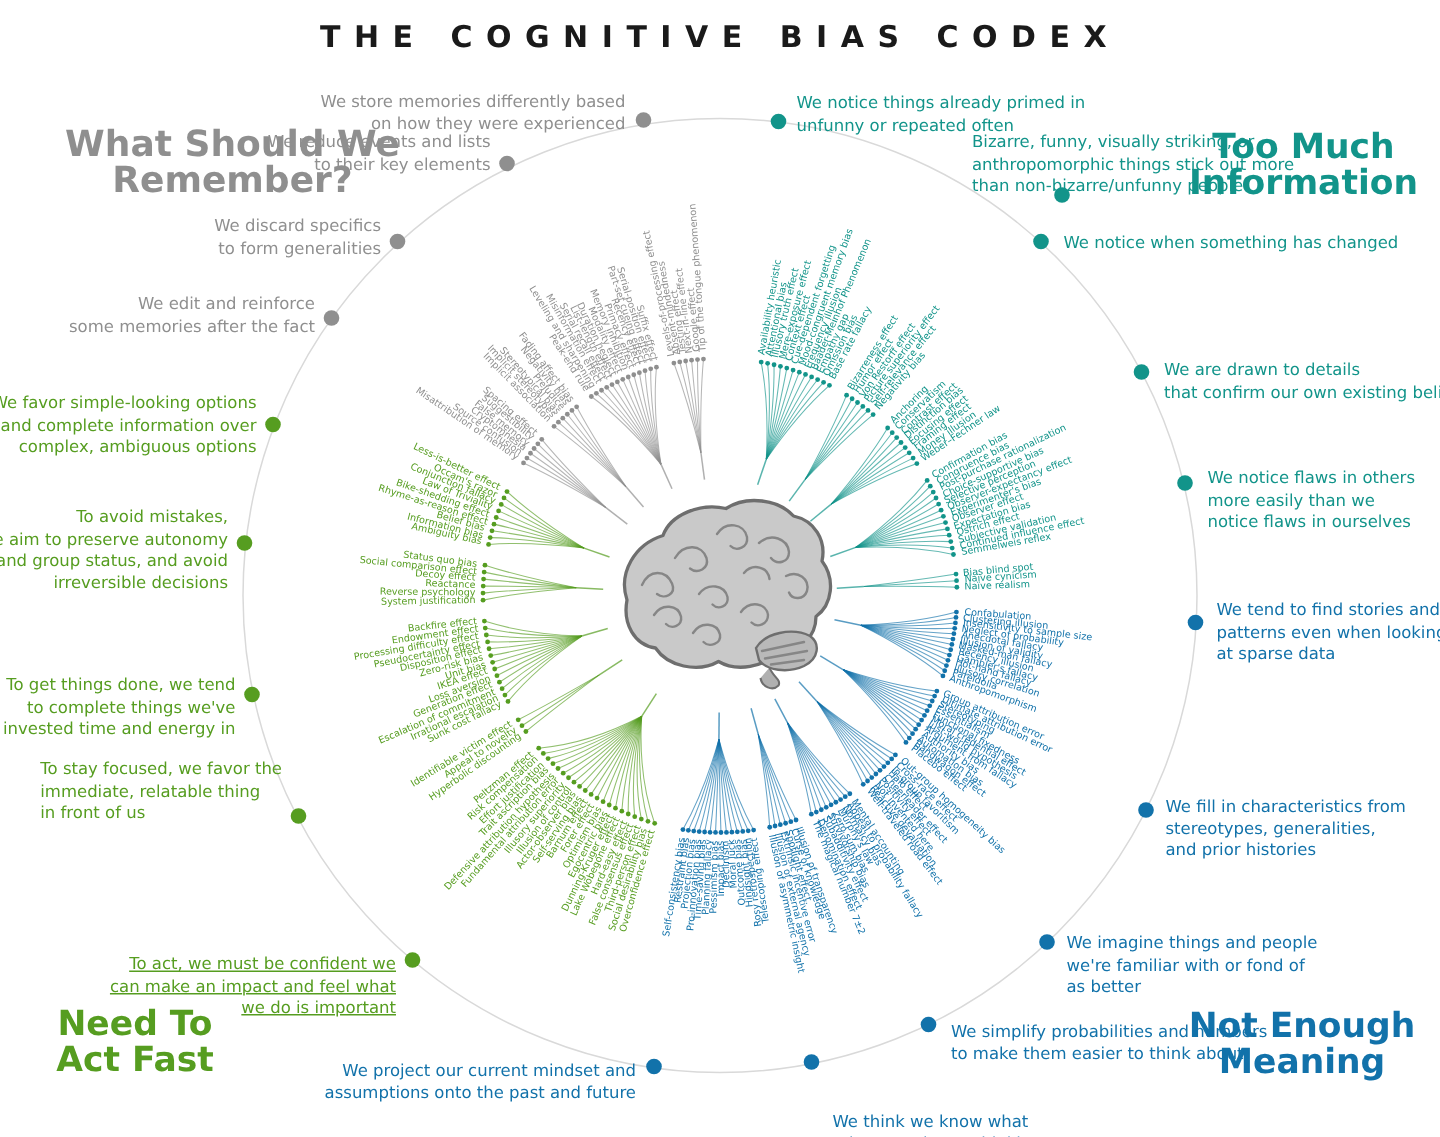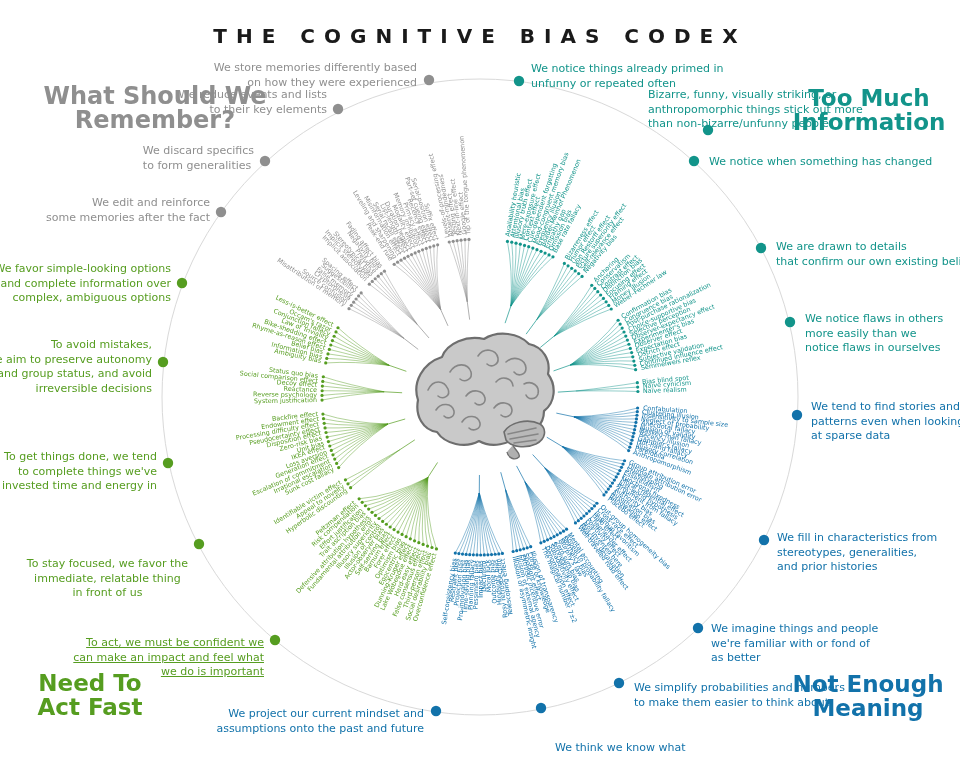--- a/index.html
+++ b/index.html
@@ -1,18 +1,18 @@
 <!DOCTYPE html>
 <html><head>
 <meta charset="utf-8">
 <style>
   html,body{margin:0;padding:0;background:#ffffff;}
   #canvas{position:relative;width:960px;height:758px;overflow:hidden;background:#fff;
           font-family:"DejaVu Sans","Liberation Sans",sans-serif;}
-  #page-title{position:absolute;left:0;right:0;top:12px;margin:12px;text-align:center;
+  #page-title{position:absolute;left:0;right:0;top:12px;margin:0;text-align:center;
           font-size:20px;font-weight:bold;letter-spacing:9px;color:#1a1a1a;}
   svg{position:absolute;left:0;top:0;}
   .quad-heading{position:absolute;text-align:center;font-weight:bold;line-height:24px;}
   .cat{position:absolute;font-size:11px;line-height:14.5px;white-space:nowrap;}
   .bias{position:absolute;font-size:6.4px;line-height:7px;white-space:nowrap;}
 </style>
 </head>
 <body>
 
 <div id="canvas">
@@ -643,21 +643,21 @@
     <div class="bias" style="color: rgb(86, 157, 32); left: 387.338px; top: 527.7px; transform-origin: 0px 50%; transform: rotate(-55.3559deg) translateX(-100%);">Self-serving bias</div>
     <div class="bias" style="color: rgb(86, 157, 32); left: 383.412px; top: 524.901px; transform-origin: 0px 50%; transform: rotate(-53.661deg) translateX(-100%);">Actor-observer bias</div>
     <div class="bias" style="color: rgb(86, 157, 32); left: 379.571px; top: 521.986px; transform-origin: 0px 50%; transform: rotate(-51.9661deg) translateX(-100%);">Illusion of control</div>
     <div class="bias" style="color: rgb(86, 157, 32); left: 375.818px; top: 518.96px; transform-origin: 0px 50%; transform: rotate(-50.2712deg) translateX(-100%);">Illusory superiority</div>
     <div class="bias" style="color: rgb(86, 157, 32); left: 372.156px; top: 515.823px; transform-origin: 0px 50%; transform: rotate(-48.5763deg) translateX(-100%);">Fundamental attribution error</div>
     <div class="bias" style="color: rgb(86, 157, 32); left: 368.588px; top: 512.58px; transform-origin: 0px 50%; transform: rotate(-46.8814deg) translateX(-100%);">Defensive attribution hypothesis</div>
     <div class="bias" style="color: rgb(86, 157, 32); left: 365.117px; top: 509.233px; transform-origin: 0px 50%; transform: rotate(-45.1864deg) translateX(-100%);">Trait ascription bias</div>
     <div class="bias" style="color: rgb(86, 157, 32); left: 361.747px; top: 505.784px; transform-origin: 0px 50%; transform: rotate(-43.4915deg) translateX(-100%);">Effort justification</div>
     <div class="bias" style="color: rgb(86, 157, 32); left: 358.481px; top: 502.238px; transform-origin: 0px 50%; transform: rotate(-41.7966deg) translateX(-100%);">Risk compensation</div>
     <div class="bias" style="color: rgb(86, 157, 32); left: 355.321px; top: 498.596px; transform-origin: 0px 50%; transform: rotate(-40.1017deg) translateX(-100%);">Peltzman effect</div>
-    <div class="cat" style="color: rgb(86, 157, 32); top: 557px; right: 772px; text-align: center;">
+    <div class="cat" style="color: rgb(86, 157, 32); top: 506px; right: 772px; text-align: left;">
       <div>To stay focused, we favor the</div>
       <div>immediate, relatable thing</div>
       <div>in front of us</div>
     </div>
     <div class="bias" style="color: rgb(86, 157, 32); left: 346.506px; top: 487.132px; transform-origin: 0px 50%; transform: rotate(-35.0169deg) translateX(-100%);">Hyperbolic discounting</div>
     <div class="bias" style="color: rgb(86, 157, 32); left: 343.798px; top: 483.143px; transform-origin: 0px 50%; transform: rotate(-33.322deg) translateX(-100%);">Appeal to novelty</div>
     <div class="bias" style="color: rgb(86, 157, 32); left: 341.209px; top: 479.075px; transform-origin: 0px 50%; transform: rotate(-31.6271deg) translateX(-100%);">Identifiable victim effect</div>
     <div class="cat" style="color: rgb(86, 157, 32); top: 450px; right: 803px; text-align: right;">
       <div>To get things done, we tend</div>
       <div>to complete things we've</div>
@@ -709,21 +709,21 @@
     <div class="cat" style="color: rgb(143, 143, 143); top: 196px; right: 750px; text-align: right;">
       <div>We edit and reinforce</div>
       <div>some memories after the fact</div>
     </div>
     <div class="bias" style="color: rgb(143, 143, 143); left: 344.867px; top: 302.452px; transform-origin: 0px 50%; transform: rotate(34deg) translateX(-100%);">Misattribution of memory</div>
     <div class="bias" style="color: rgb(143, 143, 143); left: 347.207px; top: 299.074px; transform-origin: 0px 50%; transform: rotate(35.4444deg) translateX(-100%);">Source confusion</div>
     <div class="bias" style="color: rgb(143, 143, 143); left: 349.632px; top: 295.757px; transform-origin: 0px 50%; transform: rotate(36.8889deg) translateX(-100%);">Cryptomnesia</div>
     <div class="bias" style="color: rgb(143, 143, 143); left: 352.14px; top: 292.502px; transform-origin: 0px 50%; transform: rotate(38.3333deg) translateX(-100%);">False memory</div>
     <div class="bias" style="color: rgb(143, 143, 143); left: 354.729px; top: 289.311px; transform-origin: 0px 50%; transform: rotate(39.7778deg) translateX(-100%);">Suggestibility</div>
     <div class="bias" style="color: rgb(143, 143, 143); left: 357.398px; top: 286.186px; transform-origin: 0px 50%; transform: rotate(41.2222deg) translateX(-100%);">Spacing effect</div>
-    <div class="cat" style="color: rgb(143, 143, 143); top: 144px; right: 706px; text-align: left;">
+    <div class="cat" style="color: rgb(143, 143, 143); top: 144px; right: 706px; text-align: right;">
       <div>We discard specifics</div>
       <div>to form generalities</div>
     </div>
     <div class="bias" style="color: rgb(143, 143, 143); left: 365.865px; top: 277.229px; transform-origin: 0px 50%; transform: rotate(45.5556deg) translateX(-100%);">Implicit association</div>
     <div class="bias" style="color: rgb(143, 143, 143); left: 368.834px; top: 274.389px; transform-origin: 0px 50%; transform: rotate(47deg) translateX(-100%);">Implicit stereotypes</div>
     <div class="bias" style="color: rgb(143, 143, 143); left: 371.875px; top: 271.625px; transform-origin: 0px 50%; transform: rotate(48.4444deg) translateX(-100%);">Stereotypical bias</div>
     <div class="bias" style="color: rgb(143, 143, 143); left: 374.984px; top: 268.938px; transform-origin: 0px 50%; transform: rotate(49.8889deg) translateX(-100%);">Prejudice</div>
     <div class="bias" style="color: rgb(143, 143, 143); left: 378.159px; top: 266.331px; transform-origin: 0px 50%; transform: rotate(51.3333deg) translateX(-100%);">Negativity bias</div>
     <div class="bias" style="color: rgb(143, 143, 143); left: 381.4px; top: 263.804px; transform-origin: 0px 50%; transform: rotate(52.7778deg) translateX(-100%);">Fading affect bias</div>
     <div class="cat" style="color: rgb(143, 143, 143); top: 88px; right: 633px; text-align: right;">

